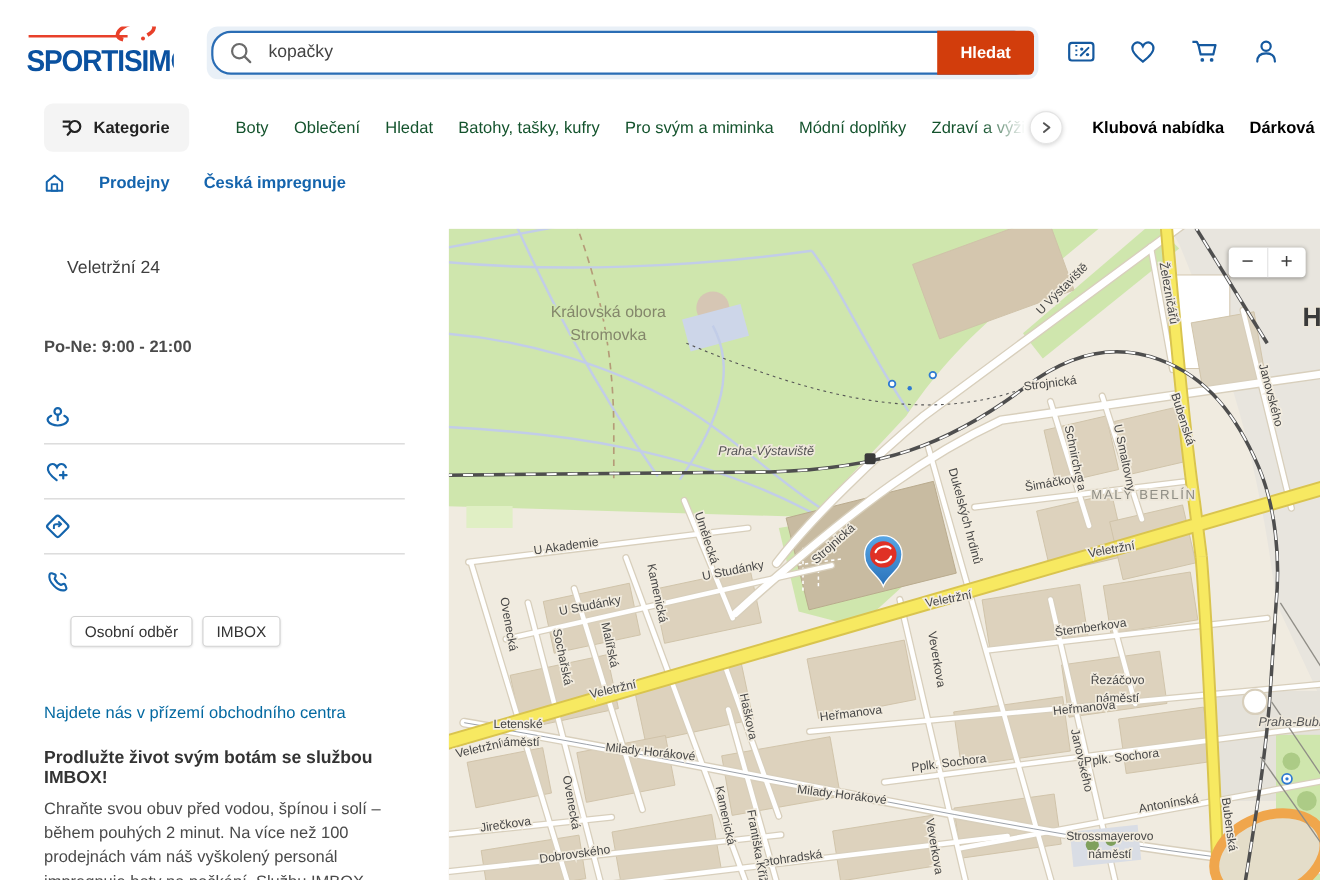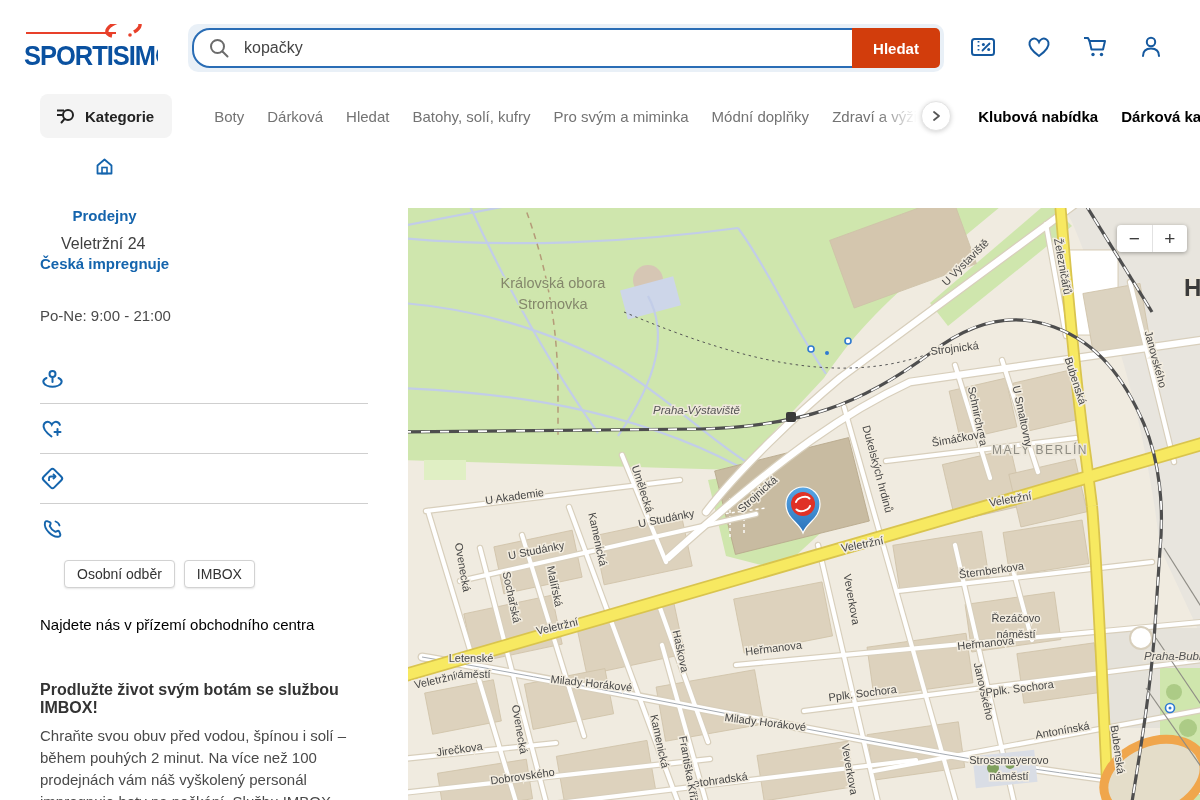--- a/index.html
+++ b/index.html
@@ -20,41 +20,41 @@
       border:none;border-radius:0 5px 5px 0;font-size:15px;font-weight:700;cursor:pointer;
       font-family:"Liberation Sans",sans-serif;}
   .hicons{position:absolute;right:36px;top:34px;display:flex;gap:30px;}
   .hicon{width:26px;height:26px;cursor:pointer;}
   
   .nav{position:absolute;left:0;top:92px;width:960px;height:48px;background:#fff;display:flex;align-items:center;}
   .catbtn{margin-left:40px;height:44px;background:#f4f4f4;border-radius:8px;display:flex;align-items:center;
       padding:0 18px 0 14px;gap:9px;cursor:pointer;flex:0 0 auto;}
   .catbtn span{font-size:15px;font-weight:700;color:#222;}
   .navitems{display:flex;align-items:center;margin-left:42px;gap:23px;white-space:nowrap;}
-  .nav a{font-size:15px;color:#737373;text-decoration:none;cursor:pointer;}
+  .nav a{font-size:15px;color:#14532d;text-decoration:none;cursor:pointer;}
   .nav a.bold{font-weight:700;color:#000000;}
   .nav a.faded{-webkit-mask-image:linear-gradient(90deg,#000 50%,transparent 92%);
       mask-image:linear-gradient(90deg,#000 50%,transparent 92%);max-width:92px;overflow:hidden;display:inline-block;}
   .morebtn{width:28px;height:28px;border-radius:50%;background:#fff;border:1px solid #e4e4e4;
       box-shadow:0 1px 5px rgba(0,0,0,.18);display:flex;align-items:center;justify-content:center;
       cursor:pointer;margin-left:-26px;margin-right:4px;flex:0 0 auto;z-index:3;}
   
-  .crumbs{position:absolute;left:40px;top:157px;display:flex;align-items:center;gap:31px;flex-direction:column;}
+  .crumbs{position:absolute;left:40px;top:157px;display:flex;align-items:center;gap:31px;}
   .crumbs a{color:#1464ad;font-size:15px;font-weight:600;text-decoration:none;cursor:pointer;}
   
   .side{position:absolute;left:40px;top:208px;width:330px;}
   .addr{position:absolute;left:0;top:27px;font-size:16px;color:#3f3f3f;margin-left:21px;}
-  .hours{position:absolute;left:0;top:99px;font-size:15px;color:#4a4a4a;}
+  .hours{position:absolute;left:0;top:99px;font-size:15px;color:#4a4a4a;font-weight:bold;}
   .acticons{position:absolute;left:0;top:146px;width:328px;}
   .actrow{height:49px;display:flex;align-items:center;cursor:pointer;}
   .actdiv{height:1px;background:#cfcfcf;width:328px;}
   .badges{position:absolute;left:0;top:352px;display:flex;gap:9px;padding-left:24px;}
   .badge{border:1px solid #d2d2d2;border-radius:4px;background:#fff;box-shadow:0 1px 2px rgba(0,0,0,.10);
       padding:5px 12px;font-size:14px;color:#333;}
-  .note{position:absolute;left:0;top:408px;font-size:15px;color:#000000;width:330px;}
+  .note{position:absolute;left:0;top:432px;font-size:15px;color:#0369a1;width:330px;}
   .promoh{position:absolute;left:0;top:473px;font-size:16px;font-weight:700;color:#333;width:330px;}
   .promot{position:absolute;left:0;top:517px;font-size:15px;line-height:22px;color:#4a4a4a;width:322px;}
   
   .map{position:absolute;left:408px;top:208px;width:792px;height:592px;overflow:hidden;background:#f0ebe0;cursor:grab;}
   .zoomctl{position:absolute;left:709px;top:17px;width:70px;height:27px;background:#fff;border-radius:4px;
       box-shadow:0 1px 4px rgba(0,0,0,.35);display:flex;}
   .zoomctl button{width:35px;height:27px;border:none;background:transparent;font-size:19px;color:#3c3c3c;
       cursor:pointer;line-height:25px;padding:0;font-family:"Liberation Sans",sans-serif;}
   .zoomctl .zdiv{width:1px;background:#e2e2e2;height:27px;}
   svg text{font-family:"Liberation Sans","DejaVu Sans",sans-serif;}
@@ -119,23 +119,23 @@
       <svg width="22" height="22" viewBox="0 0 22 22">
         <line x1="3" y1="5.5" x2="10" y2="5.5" stroke="#222" stroke-width="2"></line>
         <line x1="3" y1="10" x2="8.5" y2="10" stroke="#222" stroke-width="2"></line>
         <circle cx="14" cy="10" r="5" fill="none" stroke="#222" stroke-width="2"></circle>
         <line x1="10.6" y1="13.8" x2="7.5" y2="17.5" stroke="#222" stroke-width="2" stroke-linecap="round"></line>
       </svg>
       <span>Kategorie</span>
     </div>
     <div class="navitems">
       <a>Boty</a>
-      <a>Dárková</a>
+      <a>Oblečení</a>
       <a>Hledat</a>
-      <a>Batohy, solí, kufry</a>
+      <a>Batohy, tašky, kufry</a>
       <a>Pro svým a miminka</a>
       <a>Módní doplňky</a>
       <a class="faded">Zdraví a výživa</a>
       <div class="morebtn">
         <svg width="12" height="12" viewBox="0 0 12 12">
           <polyline points="4,2 9,6 4,10" fill="none" stroke="#555" stroke-width="1.8" stroke-linecap="round" stroke-linejoin="round"></polyline>
         </svg>
       </div>
       <a class="bold">Klubová nabídka</a>
       <a class="bold">Dárková karta</a>

